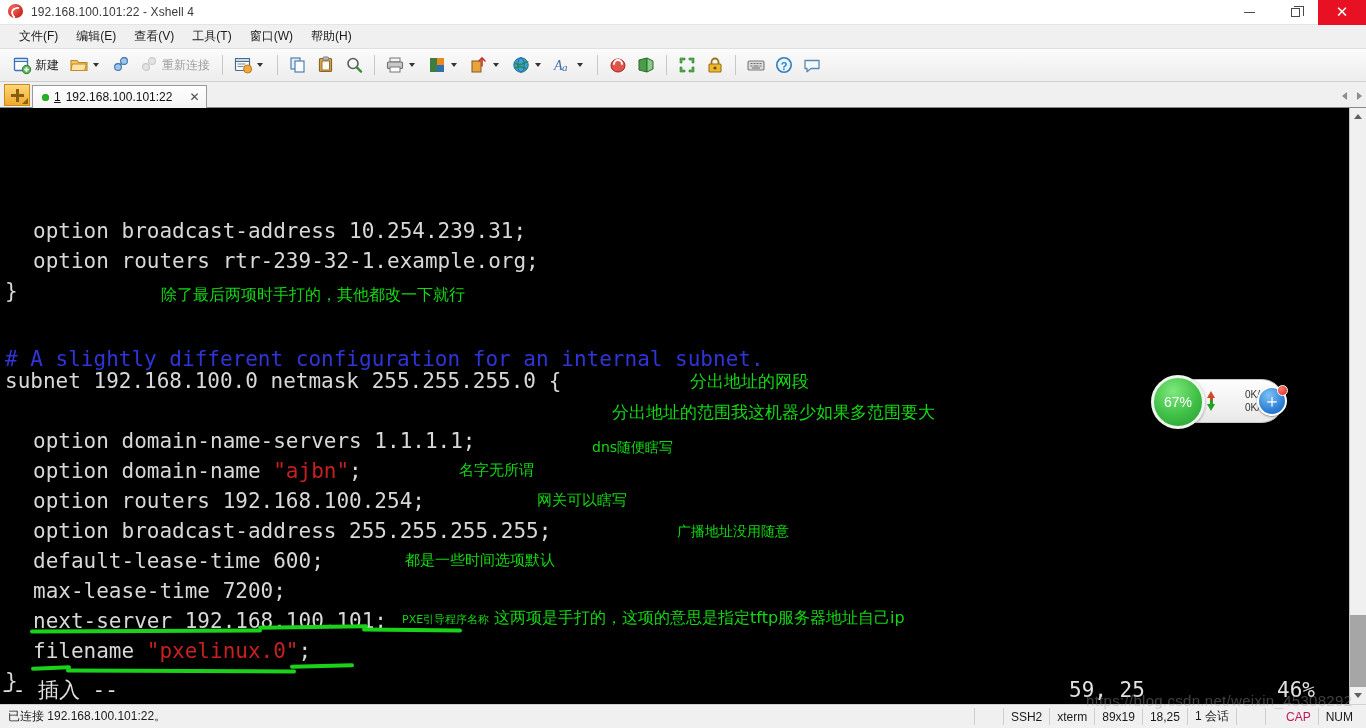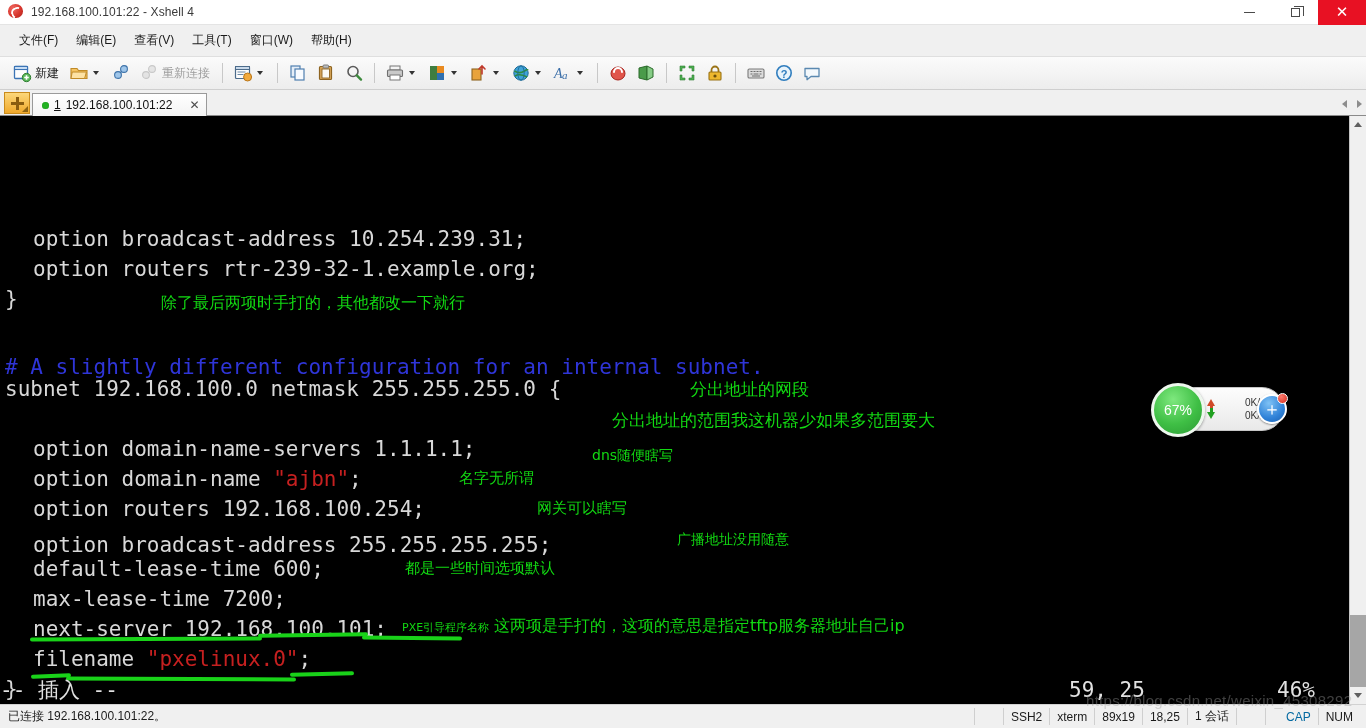--- a/index.html
+++ b/index.html
@@ -45,21 +45,21 @@
     color: #4a4a4a;
   }
   .win-btn.close { background: #e81123; color: #fff; width: 48px; }
   .wc-min { width: 11px; height: 1px; background: #4a4a4a; display:block; }
   .wc-max { width: 9px; height: 9px; border: 1px solid #4a4a4a; display:block; position:relative; }
   .wc-max::before{content:"";position:absolute;left:2px;top:-3px;width:9px;height:9px;border:1px solid #4a4a4a;border-bottom:none;border-left:none;}
   .wc-x { font-size: 15px; line-height: 15px; font-family:"DejaVu Sans", sans-serif; }
 
   
   .menubar {
-    height: 32px;
+    height: 24px;
     background: #f0f0f0;
     display: flex; align-items: center;
     padding-left: 10px;
     border-bottom: 1px solid #dfdfdf;
     flex: none;
   }
   .menu-item {
     font-size: 12px; color: #1a1a1a;
     padding: 3px 9px;
     white-space: nowrap;
@@ -225,21 +225,21 @@
     display: flex; align-items: center; flex: none;
     font-size: 12px; color: #1a1a1a;
   }
   .sb-left { padding-left: 8px; white-space: nowrap; }
   .sb-cells { margin-left: auto; display: flex; align-items: center; height: 24px; }
   .sb-cell {
     border-left: 1px solid #cfcfcf; height: 17px;
     display: flex; align-items: center; padding: 0 7px; white-space: nowrap;
   }
   .sb-cell.empty { padding: 0 14px; }
-  .sb-cell.dim { color: #0369a1; padding-left: 20px; }
+  .sb-cell.dim { color: #be185d; padding-left: 20px; }
   .sb-gap { width: 6px; }
 
   .watermark {
     position: absolute; left: 1086px; top: 692px;
     font-size: 15px; color: rgba(160,160,160,.40);
     font-family: "Liberation Sans", sans-serif; white-space: nowrap;
     letter-spacing: .3px; pointer-events: none;
   }
 </style>
 </head>
@@ -510,21 +510,21 @@
     <div class="terminal" id="terminal">
 
       <div class="tline" style="top:108px;left:33px;"><span>option broadcast-address 10.254.239.31;</span></div>
       <div class="tline" style="top:138px;left:33px;"><span>option routers rtr-239-32-1.example.org;</span></div>
       <div class="tline" style="top:168px;left:5px;"><span>}</span></div>
       <div class="tline c-blue" style="top:236px;left:5px;"><span># A slightly different configuration for an internal subnet.</span></div>
       <div class="tline" style="top:258px;left:5px;"><span>subnet 192.168.100.0 netmask 255.255.255.0 {</span></div>
       <div class="tline" style="top:318px;left:33px;"><span>option domain-name-servers 1.1.1.1;</span></div>
       <div class="tline" style="top:348px;left:33px;"><span>option domain-name </span><span class="c-red">"ajbn"</span><span>;</span></div>
       <div class="tline" style="top:378px;left:33px;"><span>option routers 192.168.100.254;</span></div>
-      <div class="tline" style="top:408px;left:33px;margin-top:6px;"><span>option broadcast-address 255.255.255.255;</span></div>
+      <div class="tline" style="top:408px;left:33px;"><span>option broadcast-address 255.255.255.255;</span></div>
       <div class="tline" style="top:438px;left:33px;"><span>default-lease-time 600;</span></div>
       <div class="tline" style="top:468px;left:33px;"><span>max-lease-time 7200;</span></div>
       <div class="tline" style="top:498px;left:33px;"><span>next-server 192.168.100.101;</span></div>
       <div class="tline" style="top:528px;left:33px;"><span>filename </span><span class="c-red">"pxelinux.0"</span><span>;</span></div>
       <div class="tline" style="top:558px;left:5px;"><span>}</span></div>
 
       <div class="anno" style="left:145px;top:177px;font-size:16px;">除了最后两项时手打的，其他都改一下就行</div>
       <div class="anno" style="left:674px;top:262px;font-size:17px;">分出地址的网段</div>
       <div class="anno" style="left:596px;top:293px;font-size:17px;">分出地址的范围我这机器少如果多范围要大</div>
       <div class="anno" style="left:576px;top:331px;font-size:14px;">dns随便瞎写</div>

